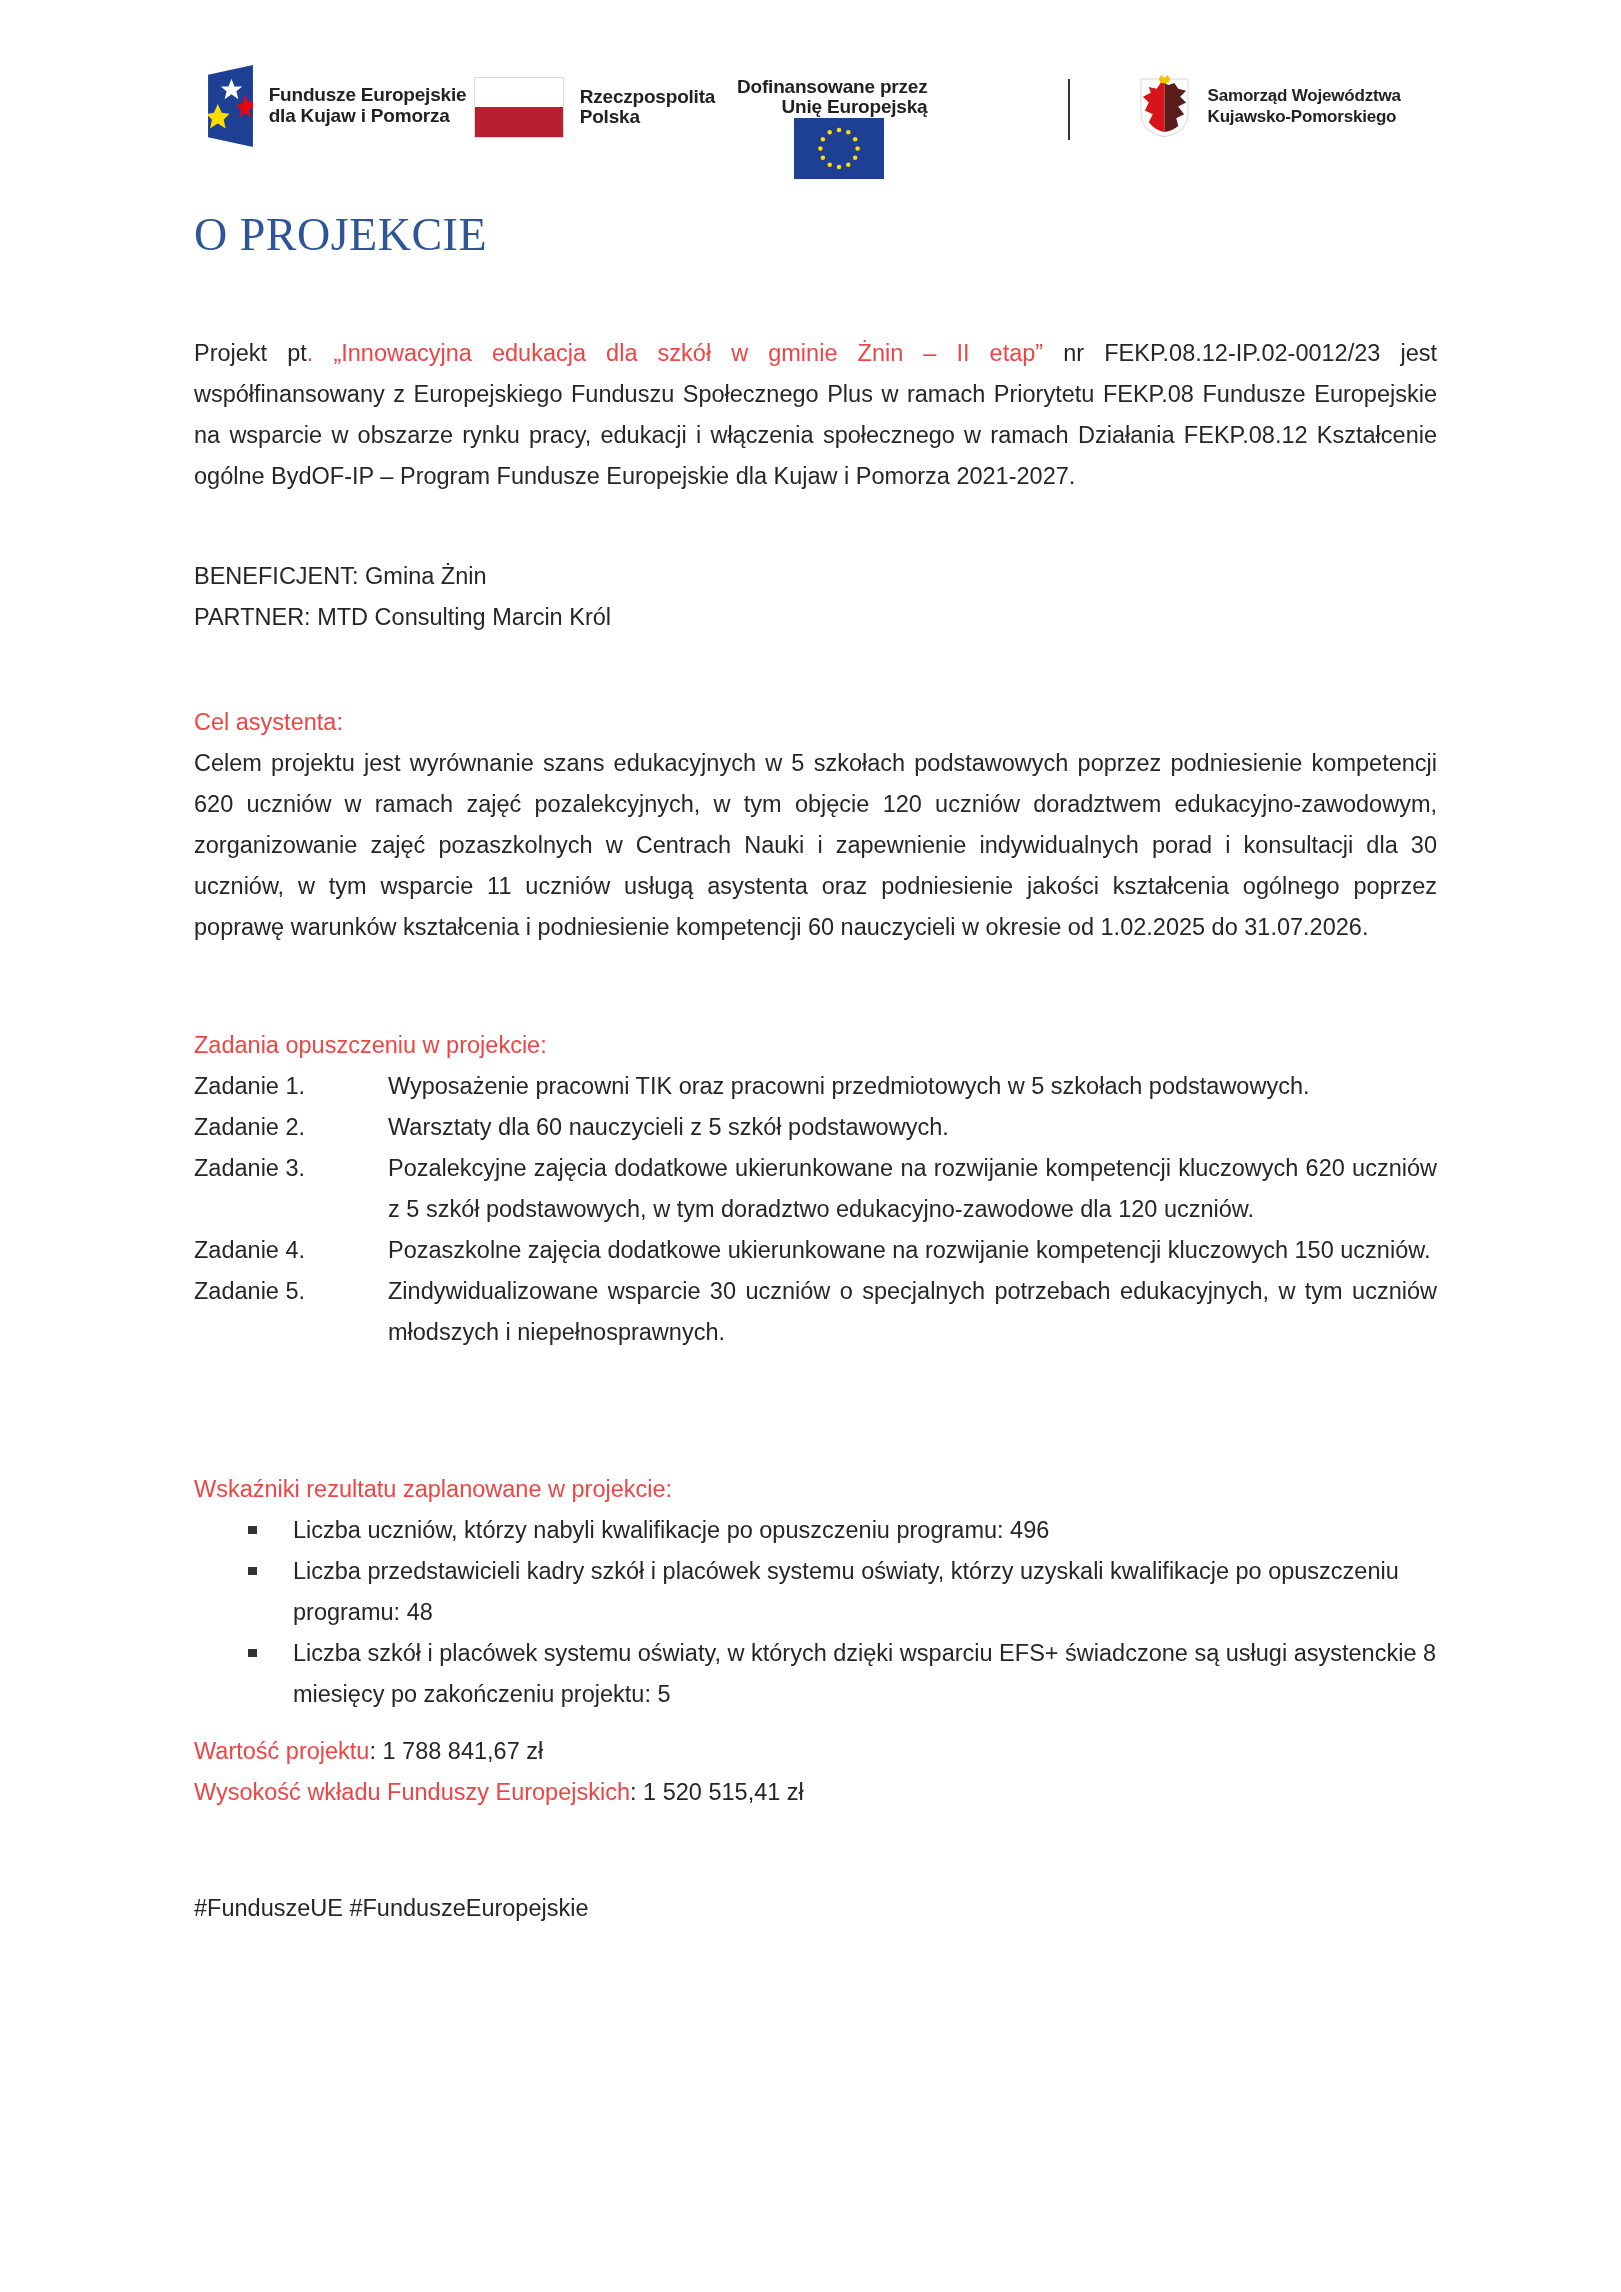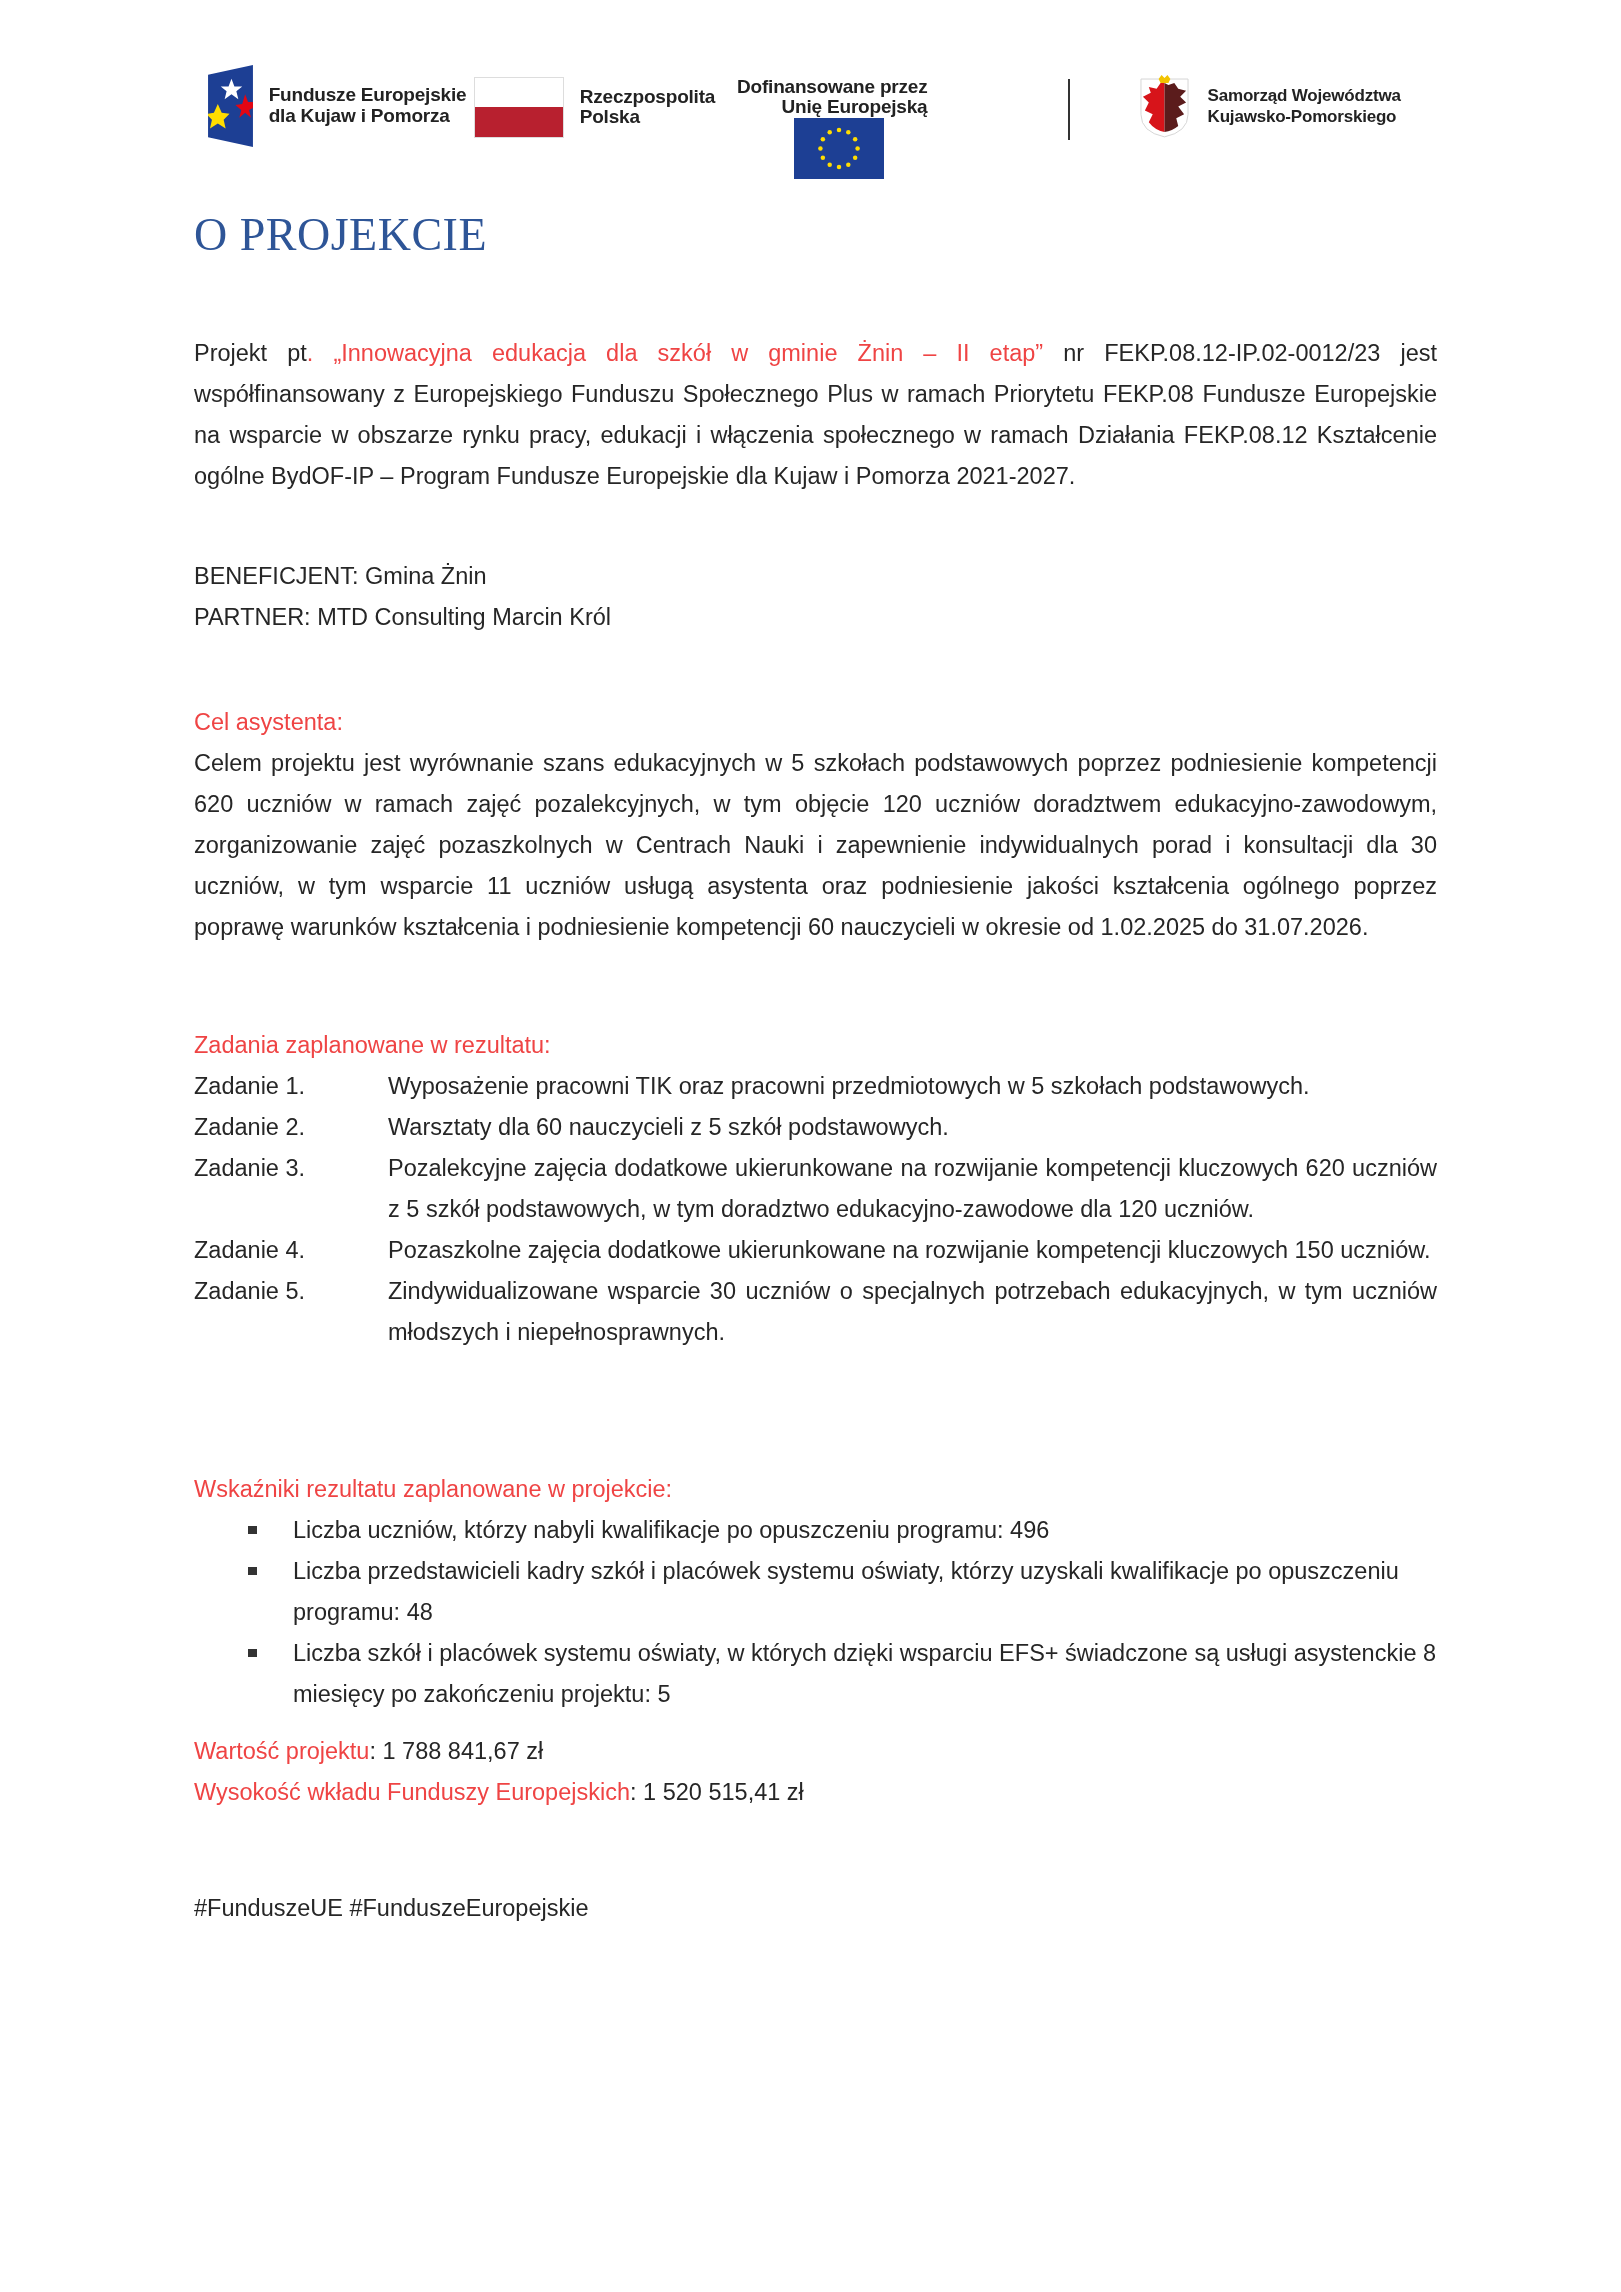--- a/index.html
+++ b/index.html
@@ -191,21 +191,21 @@
     <div>BENEFICJENT: Gmina Żnin</div>
     <div>PARTNER: MTD Consulting Marcin Król</div>
   </div>
 
   <div class="block body-text goal">
     <div class="bold">Cel asystenta:</div>
     <div class="justify">Celem projektu jest wyrównanie szans edukacyjnych w 5 szkołach podstawowych poprzez podniesienie kompetencji 620 uczniów w ramach zajęć pozalekcyjnych, w tym objęcie 120 uczniów doradztwem edukacyjno-zawodowym, zorganizowanie zajęć pozaszkolnych w Centrach Nauki i zapewnienie indywidualnych porad i konsultacji dla 30 uczniów, w tym wsparcie 11 uczniów usługą asystenta oraz podniesienie jakości kształcenia ogólnego poprzez poprawę warunków kształcenia i podniesienie kompetencji 60 nauczycieli w okresie od 1.02.2025 do 31.07.2026.</div>
   </div>
 
   <div class="block body-text tasks">
-    <div class="bold">Zadania zaplanowane w rezultatu:</div>
+    <div class="bold">Zadania opuszczeniu w projekcie:</div>
     <div class="task-row">
       <div class="task-label">Zadanie 1.</div>
       <div class="task-desc">Wyposażenie pracowni TIK oraz pracowni przedmiotowych w 5 szkołach podstawowych.</div>
     </div>
     <div class="task-row">
       <div class="task-label">Zadanie 2.</div>
       <div class="task-desc">Warsztaty dla 60 nauczycieli z 5 szkół podstawowych.</div>
     </div>
     <div class="task-row">
       <div class="task-label">Zadanie 3.</div>

